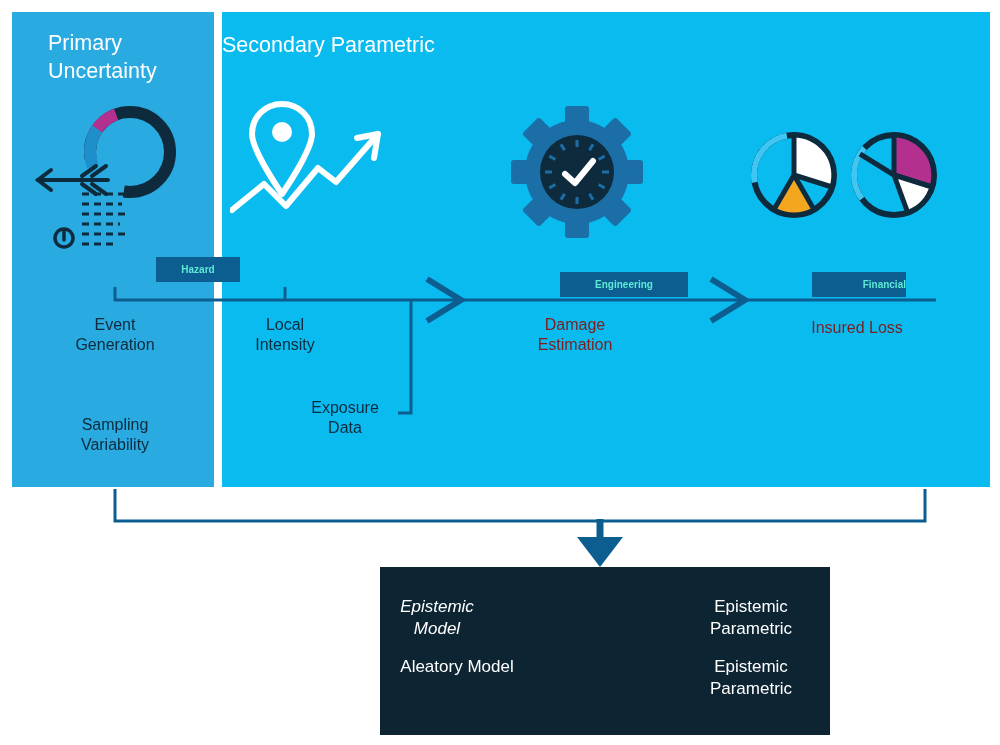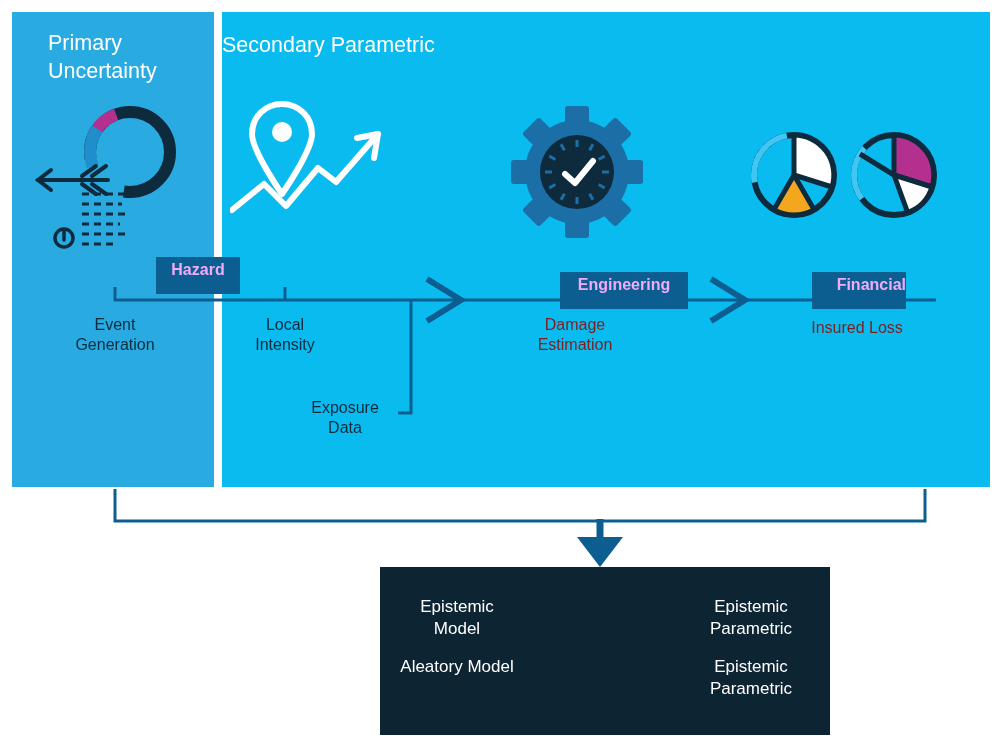--- a/index.html
+++ b/index.html
@@ -25,33 +25,33 @@
   #title-primary{left:48px;top:30px;width:130px;}
   #title-secondary{left:222px;top:32px;width:768px;}
   .label{position:absolute;font-size:16px;color:var(--navy);text-align:center;line-height:1.28;}
   .label.white{color:#7f1d1d;}
   #lbl-event{left:60px;top:315px;width:110px;}
   #lbl-local{left:240px;top:315px;width:90px;}
   #lbl-exposure{left:297px;top:398px;width:96px;}
   #lbl-sampling{left:58px;top:415px;width:114px;}
   #lbl-damage{left:517px;top:315px;width:116px;}
   #lbl-insured{left:787px;top:318px;width:140px;}
-  .badge{position:absolute;background:var(--badge-bg);color:#f0abfc;font-weight:bold;font-size:16px;text-align:center;height:37px;line-height:25px;}
+  .badge{position:absolute;background:var(--badge-bg);color:#5eead4;font-weight:bold;font-size:10px;text-align:center;height:25px;line-height:25px;}
   #badge-hazard{left:156px;top:257px;width:84px;}
   #badge-engineering{left:515px;top:272px;width:128px;margin-left:45px;}
   #badge-financial{left:812px;top:272px;width:94px;text-align:right;}
   #flow-svg{position:absolute;left:0;top:0;width:1000px;height:745px;pointer-events:none;}
   .icon-svg{position:absolute;}
   #icon-event{left:30px;top:90px;}
   #icon-pin{left:230px;top:98px;}
   #icon-gear{left:502px;top:92px;}
   #icon-pies{left:742px;top:118px;}
   #quad-box{position:absolute;left:380px;top:567px;width:450px;height:168px;background:var(--box-bg);}
   .quad-label{position:absolute;font-size:17px;color:#fff;text-align:center;line-height:1.3;}
-  #quad-tl{left:397px;top:596px;width:120px;}
+  #quad-tl{left:377px;top:596px;width:120px;font-style:italic;}
   #quad-tr{left:690px;top:596px;width:122px;}
   #quad-bl{left:397px;top:656px;width:120px;}
   #quad-br{left:690px;top:656px;width:122px;}
 </style>
 </head>
 <body>
 
 <div id="stage">
 
   <div id="panel-primary" class="panel"></div>
@@ -166,20 +166,21 @@
     </g>
   </svg>
 
   <div id="badge-hazard" class="badge">Hazard</div>
   <div id="badge-engineering" class="badge">Engineering</div>
   <div id="badge-financial" class="badge">Financial</div>
 
   <div id="lbl-event" class="label">Event Generation</div>
   <div id="lbl-local" class="label">Local Intensity</div>
   <div id="lbl-exposure" class="label">Exposure Data</div>
+  <div id="lbl-sampling" class="label">Sampling Variability</div>
   <div id="lbl-damage" class="label white">Damage Estimation</div>
   <div id="lbl-insured" class="label white">Insured Loss</div>
 
   <div id="quad-box"></div>
   <div id="quad-tl" class="quad-label">Epistemic Model</div>
   <div id="quad-tr" class="quad-label">Epistemic Parametric</div>
   <div id="quad-bl" class="quad-label">Aleatory Model</div>
   <div id="quad-br" class="quad-label">Epistemic Parametric</div>
 
 </div>

